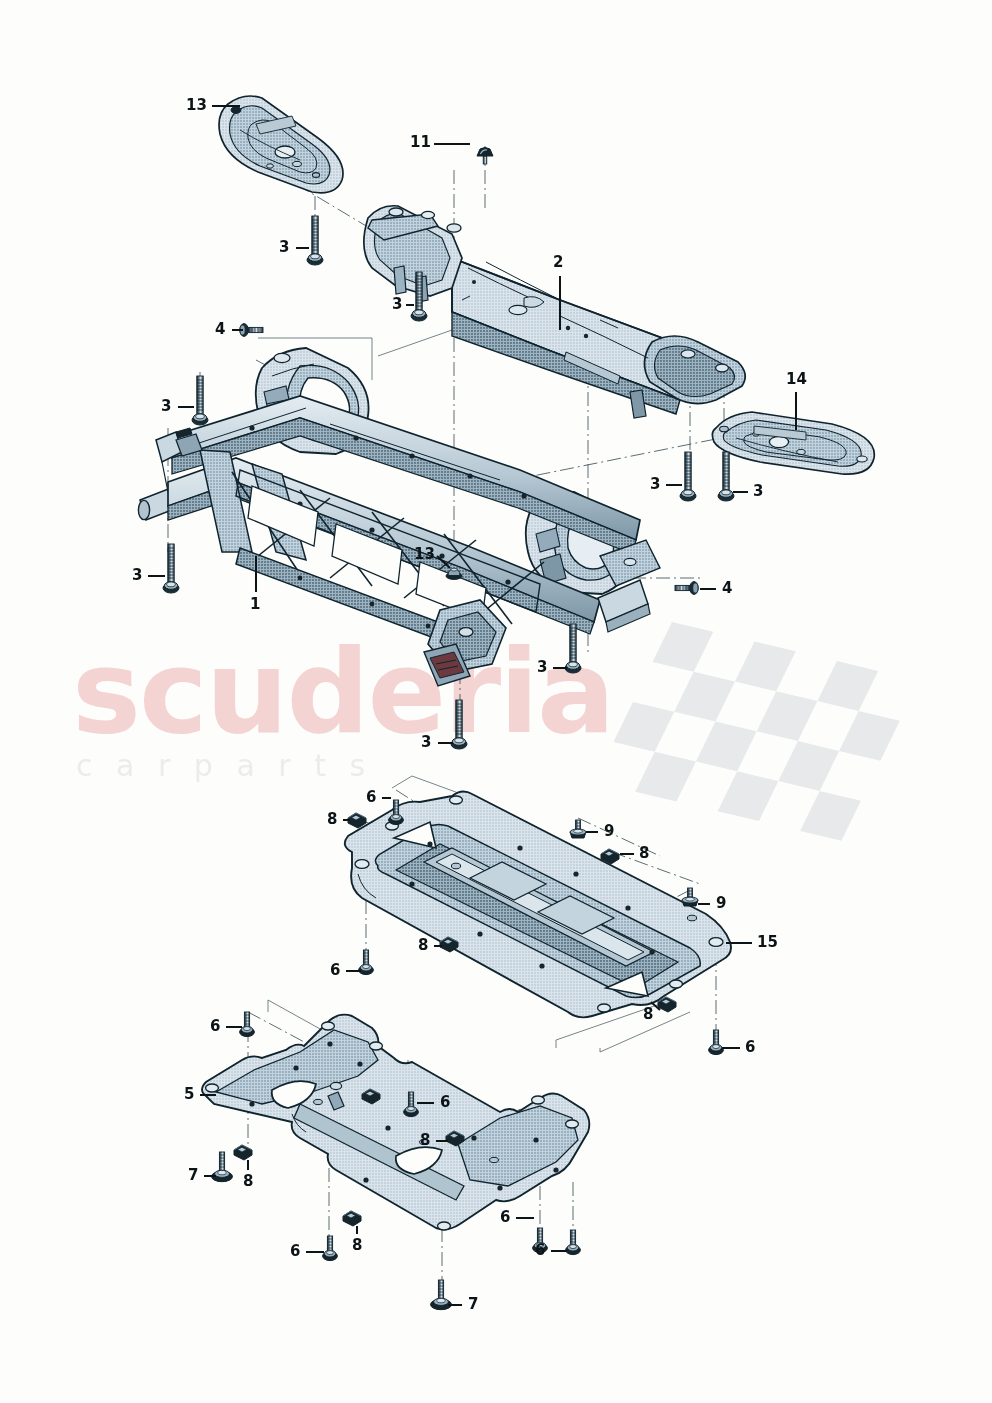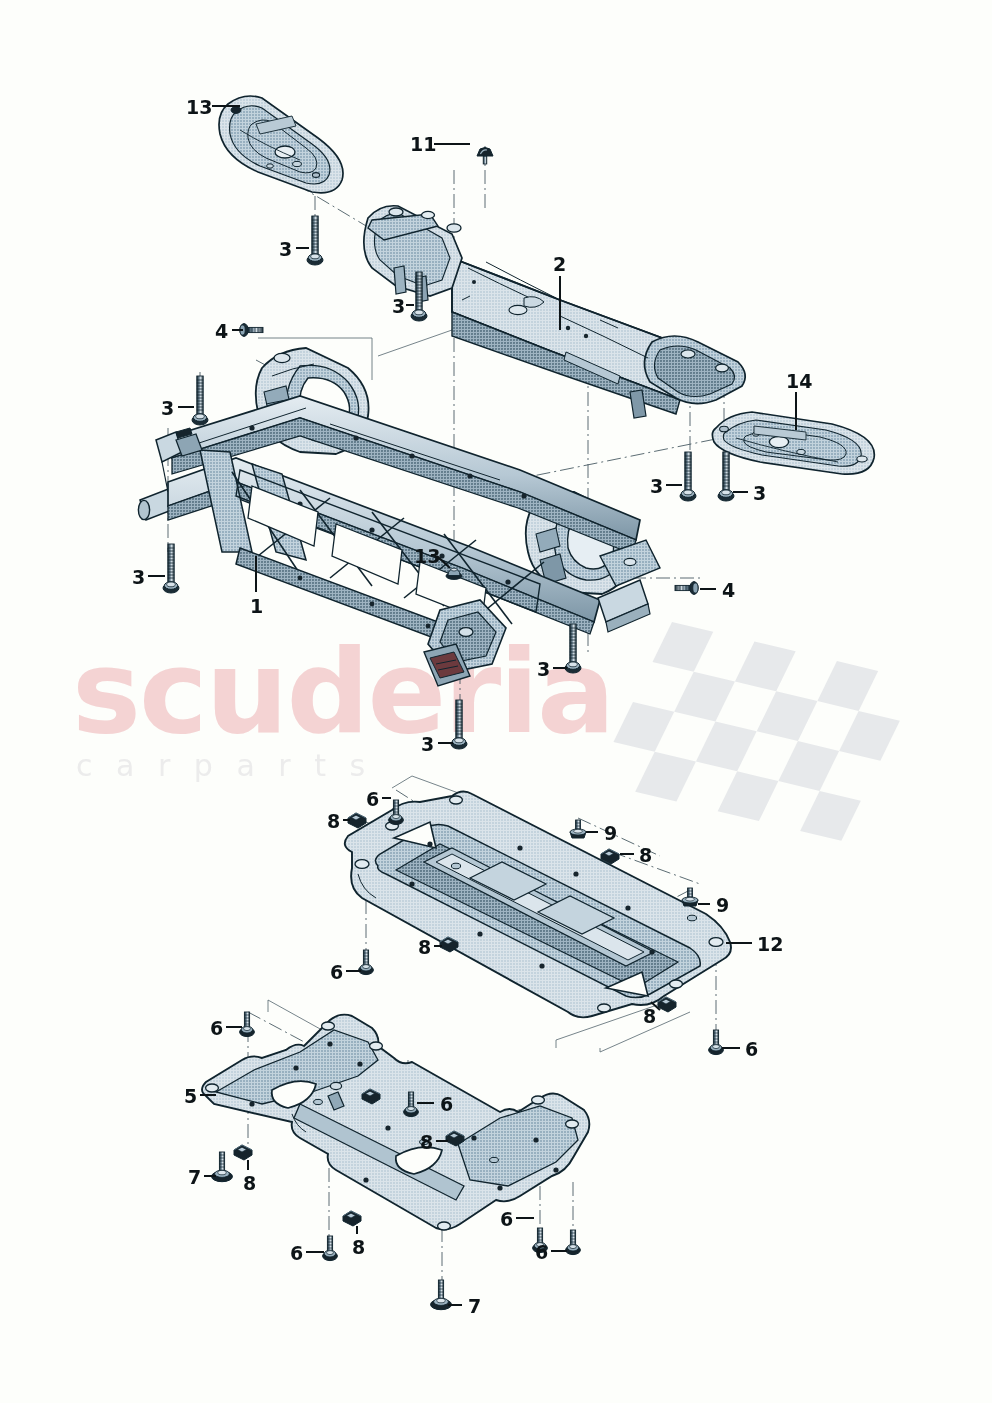--- a/index.html
+++ b/index.html
@@ -30,21 +30,21 @@
     user-select:none;
   }
   .wm-flag{position:absolute;}
   
   svg.draw{position:absolute;left:0;top:0;width:992px;height:1403px;overflow:visible;}
   
   .lbl{
     position:absolute;
     font-family:"DejaVu Sans",sans-serif;
     font-weight:700;
-    font-size:19px;
+    font-size:15px;
     color:#0d1417;
     line-height:1;
     user-select:none;
     white-space:nowrap;
   }
 </style>
 </head>
 <body>
 
 <div id="stage">
@@ -591,21 +591,21 @@
       <div class="lbl" style="left: 722px; top: 581px;">4</div>
       <div class="lbl" style="left: 250px; top: 597px;">1</div>
       <div class="lbl" style="left: 537px; top: 660px;">3</div>
       <div class="lbl" style="left: 421px; top: 735px;">3</div>
       <div class="lbl" style="left: 366px; top: 790px;">6</div>
       <div class="lbl" style="left: 327px; top: 812px;">8</div>
       <div class="lbl" style="left: 604px; top: 824px;">9</div>
       <div class="lbl" style="left: 639px; top: 846px;">8</div>
       <div class="lbl" style="left: 716px; top: 896px;">9</div>
       <div class="lbl" style="left: 418px; top: 938px;">8</div>
-      <div class="lbl" style="left: 757px; top: 935px;">12</div>
+      <div class="lbl" style="left: 757px; top: 935px;">15</div>
       <div class="lbl" style="left: 330px; top: 963px;">6</div>
       <div class="lbl" style="left: 643px; top: 1007px;">8</div>
       <div class="lbl" style="left: 210px; top: 1019px;">6</div>
       <div class="lbl" style="left: 745px; top: 1040px;">6</div>
       <div class="lbl" style="left: 184px; top: 1087px;">5</div>
       <div class="lbl" style="left: 440px; top: 1095px;">6</div>
       <div class="lbl" style="left: 420px; top: 1133px;">8</div>
       <div class="lbl" style="left: 188px; top: 1168px;">7</div>
       <div class="lbl" style="left: 243px; top: 1174px;">8</div>
       <div class="lbl" style="left: 500px; top: 1210px;">6</div>

